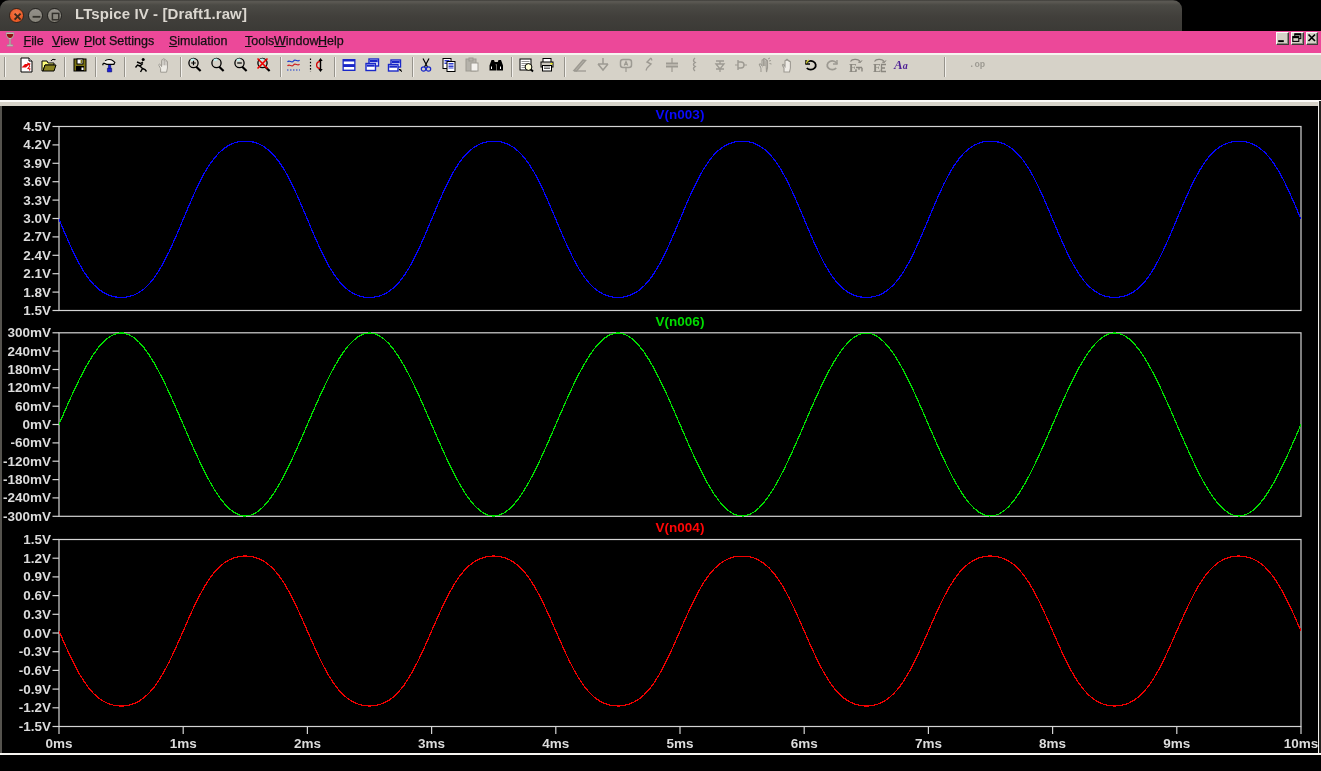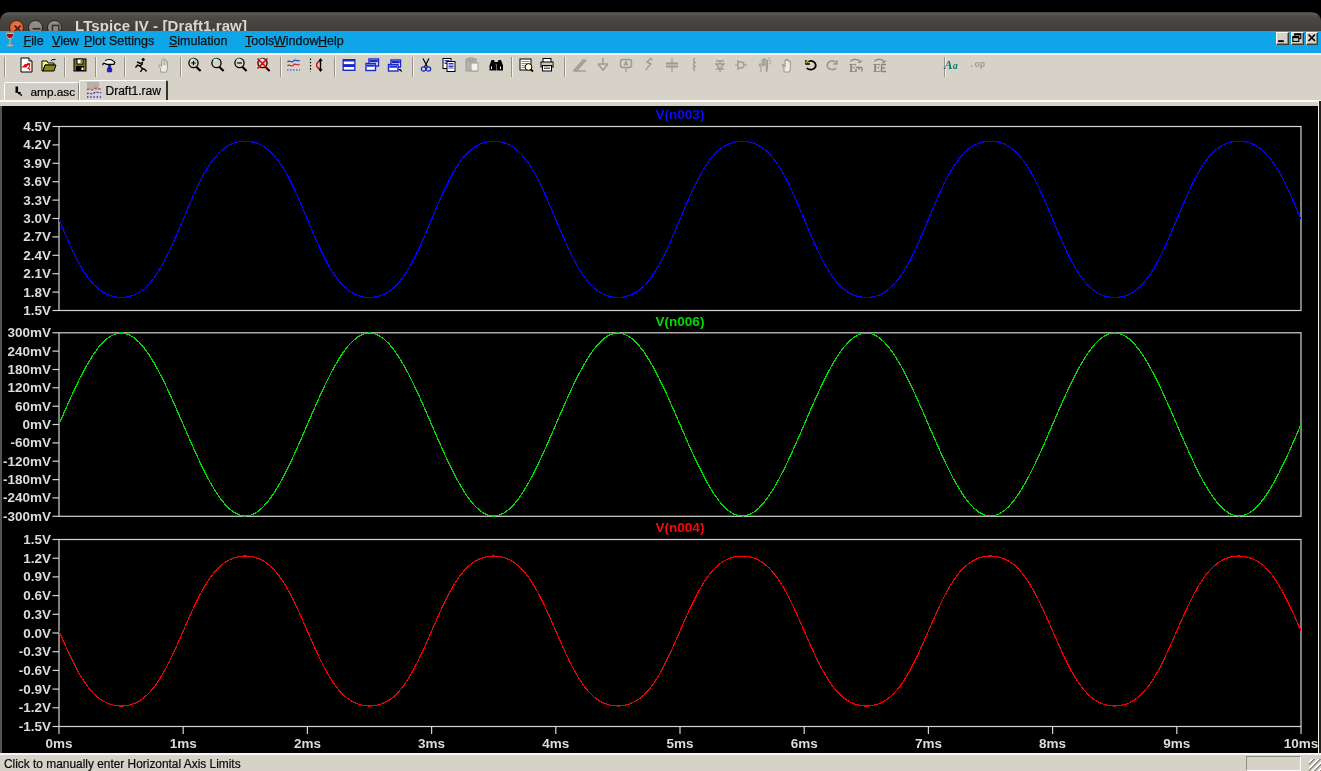--- a/index.html
+++ b/index.html
@@ -1,27 +1,27 @@
 <!DOCTYPE html>
 <html><head><meta charset="utf-8"><style>
 *{margin:0;padding:0;box-sizing:border-box}
 html,body{width:1321px;height:771px;overflow:hidden;background:#000}
 body{font-family:"Liberation Sans",sans-serif;position:relative}
 #win{position:absolute;inset:0}
 
-#title{position:absolute;left:0;top:12px;width:1321px;height:31px;
+#title{position:absolute;left:0;top:0;width:1182px;height:31px;
  background:linear-gradient(#34332f 0px,#5b5954 1px,#585650 2.5px,#4b4a45 5px,#413f3b 55%,#3b3a36 100%);
  border-radius:9px 9px 0 0;}
 #title .btn{position:absolute;top:8px;width:15.2px;height:15.2px;border-radius:50%;}
 #close{left:8.5px;background:radial-gradient(circle at 50% 35%,#f4784a,#ea5a26 65%);border:1px solid #35251c}
 #minb,#maxb{background:linear-gradient(#93908a,#868379);border:1px solid #242320}
 #minb{left:27.8px} #maxb{left:47.3px}
 #ttext{position:absolute;left:75px;top:5px;font-size:15px;font-weight:bold;color:#dbd7d0;letter-spacing:.1px}
 
-#menubar{position:absolute;left:0;top:31px;width:1321px;height:35px;background:#0ea5e9}
+#menubar{position:absolute;left:0;top:31px;width:1321px;height:35px;background:#ec4899}
 .mi{position:absolute;top:3px;font-size:12.5px;color:#111;-webkit-text-stroke:.25px #111}
 #menusep{position:absolute;left:0;top:53px;width:1321px;height:1.5px;background:#f6f4f0}
 
 #toolbar{position:absolute;left:0;top:54.5px;width:1321px;height:25px;background:#d6d2c8}
 .ti{position:absolute;top:2.5px}
 .sep{position:absolute;top:2px;height:20px;width:1.4px;background:#96938b;box-shadow:1px 0 0 #f2f0ec}
 #grip{position:absolute;left:4px;top:2px;height:20px;width:2px;background:#f4f2ee;border-left:1.4px solid #96938b}
 
 .mdib{position:absolute;top:1.2px;width:12.8px;height:12.6px;background:#d6d2c8;
  border-top:1.2px solid #fcfbf9;border-left:1.2px solid #fcfbf9;
@@ -315,43 +315,23 @@
         <path d="M12.5 5.5l1.5-2.2M12.5 5.5l-2.4-.4" stroke="#8a877f" fill="none"></path>
         <text x="1" y="15" font-family="Liberation Serif,serif" font-size="12" font-weight="bold" fill="#8a877f">E</text>
         <path d="M8 10.5h6M8 12.3v2.2M11 10.7v2M14 10.7v3.8" stroke="#8a877f" stroke-width="1.4" fill="none"></path>
       </svg>
       <svg class="ti" style="left:871.5px" width="16" height="16" viewBox="0 0 16 16">
         <path d="M2.5 4.5c1.5-2.8 8-2.8 10 .5" stroke="#8a877f" fill="none" stroke-width="1.2"></path>
         <path d="M12.5 5.5l1.5-2.2M12.5 5.5l-2.4-.4" stroke="#8a877f" fill="none"></path>
         <text x="1" y="15" font-family="Liberation Serif,serif" font-size="12" font-weight="bold" fill="#8a877f">E</text>
         <path d="M14 7.5h-4.5v7H14M9.5 11h3.5" stroke="#8a877f" stroke-width="1.3" fill="none"></path>
       </svg>
-      <div class="ti" style="left:944px;width:18px;height:16px;font:italic bold 13px 'Liberation Serif',serif;color:#0f766e;line-height:16px">A<span style="font-size:10px">a</span></div>
+      <div class="ti" style="left:894px;width:18px;height:16px;font:italic bold 13px 'Liberation Serif',serif;color:#4c1d95;line-height:16px">A<span style="font-size:10px">a</span></div>
       <div class="ti" style="left:969px;width:18px;height:16px;font:bold 9px 'Liberation Mono',monospace;color:#9d9a92;line-height:16px;letter-spacing:0">.op</div>
     </div>
- <div id="tabbar">
-  <div id="tab1" class="tab">
-        <svg style="position:absolute;left:10px;top:3px" width="11" height="12" viewBox="0 0 11 12">
-          <rect x="0.5" y="0.5" width="2.6" height="6.4" fill="#000"></rect>
-          <rect x="3.1" y="6" width="2.6" height="2.4" fill="#000"></rect>
-          <rect x="5.4" y="8.2" width="1.6" height="1.6" fill="#000"></rect>
-        </svg>
-        <span style="position:absolute;left:26px;top:2px;font-size:11.8px">amp.asc</span>
-      </div>
-  <div id="tab2" class="tab">
-        <svg style="position:absolute;left:6px;top:1.5px" width="17" height="17" viewBox="0 0 17 17">
-          <rect x="1" y="0" width="12" height="8" fill="#b4b1ab"></rect>
-          <rect x="0" y="8" width="16" height="8" fill="#fdfdfd" fill-opacity="0"></rect>
-          <path d="M1 8c2-3 4 2 7-1s5 2 7-1" stroke="#e03030" stroke-width="1.2" stroke-dasharray="2.5 1.6" fill="none"></path>
-          <path d="M1 12c2-2.5 4 1.5 7-1s5 1.5 7-1" stroke="#2233bb" stroke-width="1.2" stroke-dasharray="2 1.4" fill="none"></path>
-          <path d="M1 15h14" stroke="#2233bb" stroke-width="1.4" stroke-dasharray="1.4 1.8"></path>
-        </svg>
-        <span style="position:absolute;left:25.5px;top:3px;font-size:12px">Draft1.raw</span>
-      </div>
- </div>
  <div id="tabline"></div>
     <div id="tabgray"></div>
  <div id="client"></div>
  <div id="lborder"></div>
     <div id="rline"></div>
     <div id="redge"></div>
  <svg width="1321" height="648" viewBox="0 106 1321 648" style="position:absolute;top:106px;left:0">
 <g font-family="Liberation Sans, sans-serif" font-size="13.5" font-weight="bold">
 <rect x="59" y="126.5" width="1242" height="184.0" fill="none" stroke="#d4d4d4" stroke-width="1.2"></rect>
 <rect x="59" y="332.8" width="1242" height="183.49999999999994" fill="none" stroke="#d4d4d4" stroke-width="1.2"></rect>
@@ -446,17 +426,12 @@
 <line x1="1176.8" y1="726.5" x2="1176.8" y2="734" stroke="#d4d4d4" stroke-width="1.2"></line>
 <text x="1176.8" y="747.5" fill="#dcdcdc" text-anchor="middle">9ms</text>
 <line x1="1301.0" y1="726.5" x2="1301.0" y2="734" stroke="#d4d4d4" stroke-width="1.2"></line>
 <text x="1301.0" y="747.5" fill="#dcdcdc" text-anchor="middle">10ms</text>
 </g>
 <polyline points="59,219.3 64,231.2 69,242.7 74,253.5 79,263.3 84,271.9 89,279.1 94,284.9 99,289.5 104,292.9 109,295.3 114,296.8 119,297.4 124,297.4 129,296.6 134,295.0 139,292.5 144,288.9 149,284.1 154,278.0 159,270.6 164,261.8 169,251.9 174,240.9 179,229.3 184,217.4 189,205.5 194,194.1 199,183.4 204,173.8 209,165.5 214,158.5 219,152.8 224,148.5 229,145.2 234,143.0 239,141.7 244,141.1 249,141.3 254,142.2 259,144.0 264,146.6 269,150.4 274,155.4 279,161.7 284,169.3 289,178.3 294,188.4 299,199.5 304,211.2 309,223.1 314,235.0 319,246.3 324,256.8 329,266.2 334,274.3 339,281.1 344,286.5 349,290.7 354,293.8 359,295.9 364,297.1 369,297.5 374,297.2 379,296.2 384,294.3 389,291.4 394,287.5 399,282.3 404,275.8 409,267.9 414,258.7 419,248.5 424,237.3 429,225.5 434,213.6 439,201.8 444,190.6 449,180.2 454,171.0 459,163.1 464,156.5 469,151.3 474,147.3 479,144.4 484,142.5 489,141.4 494,141.1 499,141.5 504,142.7 509,144.7 514,147.7 519,151.9 524,157.3 529,164.0 534,172.1 539,181.4 544,191.9 549,203.2 554,215.0 559,226.9 564,238.7 569,249.7 574,259.9 579,268.9 584,276.6 589,283.0 594,288.0 599,291.8 604,294.5 609,296.3 614,297.3 619,297.5 624,297.0 629,295.7 634,293.5 639,290.3 644,286.0 649,280.4 654,273.4 659,265.1 664,255.6 669,245.0 674,233.6 679,221.7 684,209.8 689,198.1 694,187.2 699,177.2 704,168.4 709,160.9 714,154.7 719,149.9 724,146.3 729,143.7 734,142.1 739,141.2 744,141.2 749,141.8 754,143.2 759,145.6 764,148.9 769,153.4 774,159.3 779,166.4 784,174.9 789,184.7 794,195.4 799,206.9 804,218.8 809,230.7 814,242.3 819,253.1 824,262.9 829,271.5 834,278.8 839,284.7 844,289.4 849,292.8 854,295.2 859,296.7 864,297.4 869,297.4 874,296.6 879,295.1 884,292.6 889,289.0 894,284.3 899,278.3 904,270.9 909,262.2 914,252.3 919,241.4 924,229.8 929,217.9 934,206.0 939,194.5 944,183.8 949,174.2 954,165.8 959,158.8 964,153.0 969,148.6 974,145.3 979,143.1 984,141.7 989,141.1 994,141.3 999,142.2 1004,143.9 1009,146.5 1014,150.2 1019,155.2 1024,161.4 1029,169.0 1034,177.9 1039,188.0 1044,199.0 1049,210.7 1054,222.7 1059,234.5 1064,245.8 1069,256.4 1074,265.8 1079,274.0 1084,280.9 1089,286.4 1094,290.6 1099,293.7 1104,295.8 1109,297.0 1114,297.5 1119,297.2 1124,296.2 1129,294.4 1134,291.6 1139,287.7 1144,282.5 1149,276.1 1154,268.2 1159,259.1 1164,248.9 1169,237.7 1174,226.0 1179,214.0 1184,202.3 1189,191.0 1194,180.6 1199,171.4 1204,163.4 1209,156.8 1214,151.5 1219,147.4 1224,144.5 1229,142.6 1234,141.5 1239,141.1 1244,141.5 1249,142.6 1254,144.6 1259,147.6 1264,151.7 1269,157.0 1274,163.7 1279,171.7 1284,181.0 1289,191.4 1294,202.7 1299,214.5 1301,219.3" fill="none" stroke="#0505ff" stroke-width="1.2" shape-rendering="crispEdges"></polyline>
 <polyline points="59,424.5 64,412.9 69,401.6 74,390.6 79,380.1 84,370.4 89,361.5 94,353.6 99,346.8 104,341.3 109,337.2 114,334.4 119,333.0 124,333.1 129,334.7 134,337.7 139,342.1 144,347.8 149,354.8 154,362.8 159,371.9 164,381.7 169,392.3 174,403.4 179,414.8 184,426.4 189,437.9 194,449.2 199,460.1 204,470.5 209,480.1 214,488.9 219,496.6 224,503.1 229,508.4 234,512.4 239,514.9 244,516.1 249,515.7 254,513.9 259,510.7 264,506.0 269,500.1 274,493.0 279,484.8 284,475.6 289,465.6 294,455.0 299,443.8 304,432.4 309,420.8 314,409.3 319,398.0 324,387.2 329,376.9 334,367.4 339,358.8 344,351.3 349,344.9 354,339.9 359,336.1 364,333.8 369,332.9 374,333.5 379,335.5 384,339.0 389,343.8 394,349.9 399,357.2 404,365.6 409,374.9 414,385.1 419,395.8 424,407.0 429,418.5 434,430.1 439,441.5 444,452.8 449,463.5 454,473.7 459,483.0 464,491.4 469,498.8 474,505.0 479,509.8 484,513.4 489,515.5 494,516.1 499,515.3 504,513.0 509,509.3 514,504.3 519,498.0 524,490.5 529,481.9 534,472.5 539,462.3 544,451.4 549,440.2 554,428.7 559,417.1 564,405.6 569,394.5 574,383.8 579,373.8 584,364.6 589,356.3 594,349.1 599,343.2 604,338.5 609,335.2 614,333.3 619,332.9 624,334.0 629,336.5 634,340.4 639,345.6 644,352.1 649,359.8 654,368.5 659,378.1 664,388.4 669,399.3 674,410.7 679,422.2 684,433.8 689,445.2 694,456.3 699,466.8 704,476.8 709,485.8 714,493.9 719,500.9 724,506.7 729,511.1 734,514.2 739,515.8 744,516.0 749,514.7 754,512.0 759,507.9 764,502.4 769,495.7 774,487.9 779,479.0 784,469.3 789,458.9 794,447.9 799,436.5 804,425.0 809,413.4 814,402.0 819,391.0 824,380.5 829,370.7 834,361.8 839,353.9 844,347.1 849,341.5 854,337.3 859,334.5 864,333.1 869,333.1 874,334.6 879,337.6 884,341.9 889,347.6 894,354.5 899,362.5 904,371.5 909,381.3 914,391.9 919,402.9 924,414.3 929,425.9 934,437.4 939,448.8 944,459.7 949,470.1 954,479.8 959,488.5 964,496.3 969,502.9 974,508.2 979,512.3 984,514.9 989,516.0 994,515.7 999,514.0 1004,510.8 1009,506.3 1014,500.4 1019,493.3 1024,485.1 1029,476.0 1034,466.0 1039,455.4 1044,444.3 1049,432.8 1054,421.3 1059,409.7 1064,398.5 1069,387.6 1074,377.3 1079,367.8 1084,359.2 1089,351.6 1094,345.2 1099,340.0 1104,336.2 1109,333.9 1114,332.9 1119,333.4 1124,335.4 1129,338.8 1134,343.6 1139,349.7 1144,356.9 1149,365.3 1154,374.6 1159,384.6 1164,395.4 1169,406.5 1174,418.0 1179,429.6 1184,441.1 1189,452.3 1194,463.1 1199,473.3 1204,482.7 1209,491.1 1214,498.5 1219,504.7 1224,509.7 1229,513.2 1234,515.4 1239,516.1 1244,515.3 1249,513.1 1254,509.5 1259,504.5 1264,498.3 1269,490.8 1274,482.3 1279,472.9 1284,462.7 1289,451.9 1294,440.6 1299,429.1 1301,424.5" fill="none" stroke="#00e000" stroke-width="1.2" shape-rendering="crispEdges"></polyline>
 <polyline points="59,631.0 64,642.4 69,653.5 74,663.8 79,673.2 84,681.4 89,688.3 94,694.0 99,698.3 104,701.6 109,703.9 114,705.3 119,705.9 124,705.9 129,705.1 134,703.6 139,701.2 144,697.7 149,693.1 154,687.3 159,680.2 164,671.8 169,662.2 174,651.7 179,640.6 184,629.2 189,617.8 194,606.8 199,596.6 204,587.4 209,579.4 214,572.7 219,567.3 224,563.1 229,560.0 234,557.8 239,556.6 244,556.0 249,556.2 254,557.1 259,558.7 264,561.3 269,564.9 274,569.7 279,575.7 284,583.1 289,591.7 294,601.4 299,612.0 304,623.2 309,634.7 314,646.0 319,656.9 324,666.9 329,676.0 334,683.8 339,690.3 344,695.5 349,699.5 354,702.4 359,704.4 364,705.6 369,706.0 374,705.7 379,704.7 384,702.9 389,700.2 394,696.4 399,691.4 404,685.2 409,677.6 414,668.8 419,659.0 424,648.2 429,637.0 434,625.5 439,614.2 444,603.5 449,593.5 454,584.7 459,577.1 464,570.8 469,565.8 474,562.0 479,559.2 484,557.3 489,556.3 494,556.0 499,556.4 504,557.5 509,559.5 514,562.4 519,566.3 524,571.5 529,578.0 534,585.7 539,594.7 544,604.7 549,615.5 554,626.9 559,638.3 564,649.6 569,660.2 574,670.0 579,678.6 584,686.0 589,692.1 594,696.9 599,700.6 604,703.2 609,704.9 614,705.8 619,706.0 624,705.5 629,704.2 634,702.1 639,699.1 644,694.9 649,689.6 654,682.9 659,674.9 664,665.8 669,655.6 674,644.7 679,633.3 684,621.8 689,610.7 694,600.2 699,590.6 704,582.1 709,575.0 714,569.1 719,564.4 724,561.0 729,558.5 734,556.9 739,556.1 744,556.1 749,556.7 754,558.0 759,560.3 764,563.5 769,567.8 774,573.4 779,580.3 784,588.4 789,597.8 794,608.1 799,619.1 804,630.5 809,642.0 814,653.0 819,663.4 824,672.8 829,681.1 834,688.1 839,693.8 844,698.2 849,701.5 854,703.8 859,705.2 864,705.9 869,705.9 874,705.2 879,703.7 884,701.3 889,697.9 894,693.3 899,687.6 904,680.5 909,672.1 914,662.6 919,652.2 924,641.1 929,629.6 934,618.2 939,607.2 944,597.0 949,587.8 954,579.7 959,572.9 964,567.5 969,563.2 974,560.1 979,557.9 984,556.6 989,556.0 994,556.2 999,557.0 1004,558.7 1009,561.2 1014,564.8 1019,569.5 1024,575.5 1029,582.8 1034,591.3 1039,601.0 1044,611.6 1049,622.8 1054,634.2 1059,645.6 1064,656.5 1069,666.6 1074,675.6 1079,683.5 1084,690.0 1089,695.3 1094,699.4 1099,702.3 1104,704.4 1109,705.5 1114,706.0 1119,705.7 1124,704.8 1129,703.0 1134,700.3 1139,696.6 1144,691.6 1149,685.4 1154,677.9 1159,669.2 1164,659.4 1169,648.7 1174,637.4 1179,626.0 1184,614.7 1189,603.9 1194,593.9 1199,585.0 1204,577.4 1209,571.0 1214,566.0 1219,562.1 1224,559.3 1229,557.4 1234,556.3 1239,556.0 1244,556.4 1249,557.5 1254,559.4 1259,562.2 1264,566.1 1269,571.3 1274,577.7 1279,585.4 1284,594.3 1289,604.3 1294,615.1 1299,626.4 1301,631.0" fill="none" stroke="#f20000" stroke-width="1.2" shape-rendering="crispEdges"></polyline>
 </svg>
  <div id="sline"></div>
- <div id="status">
-      <span id="stext">Click to manually enter Horizontal Axis Limits</span>
-  <div id="spane"></div>
-      <div id="sgrip"></div>
- </div>
 </div>
 </body></html>

